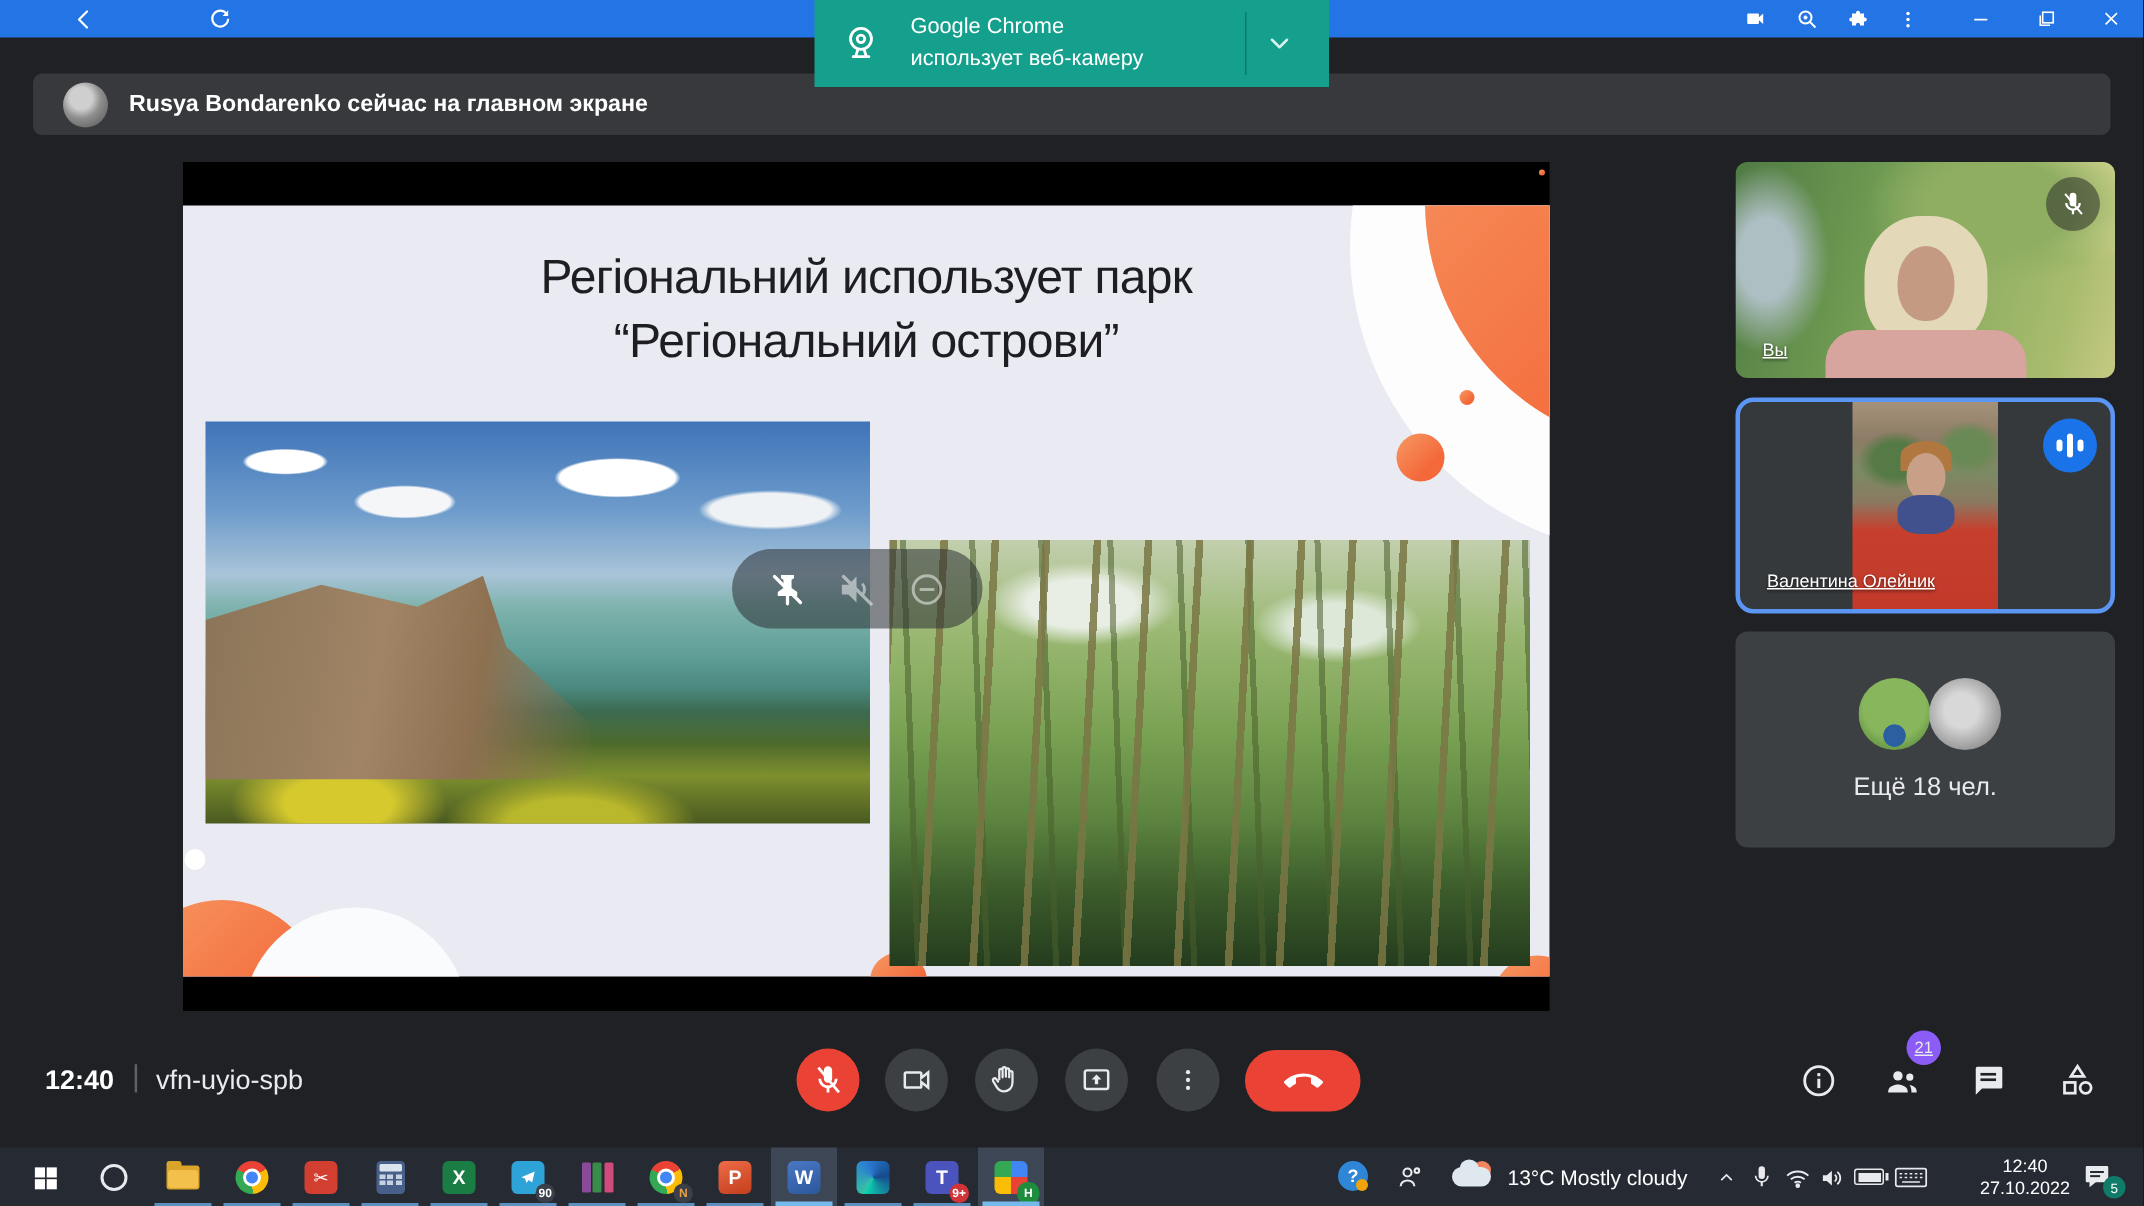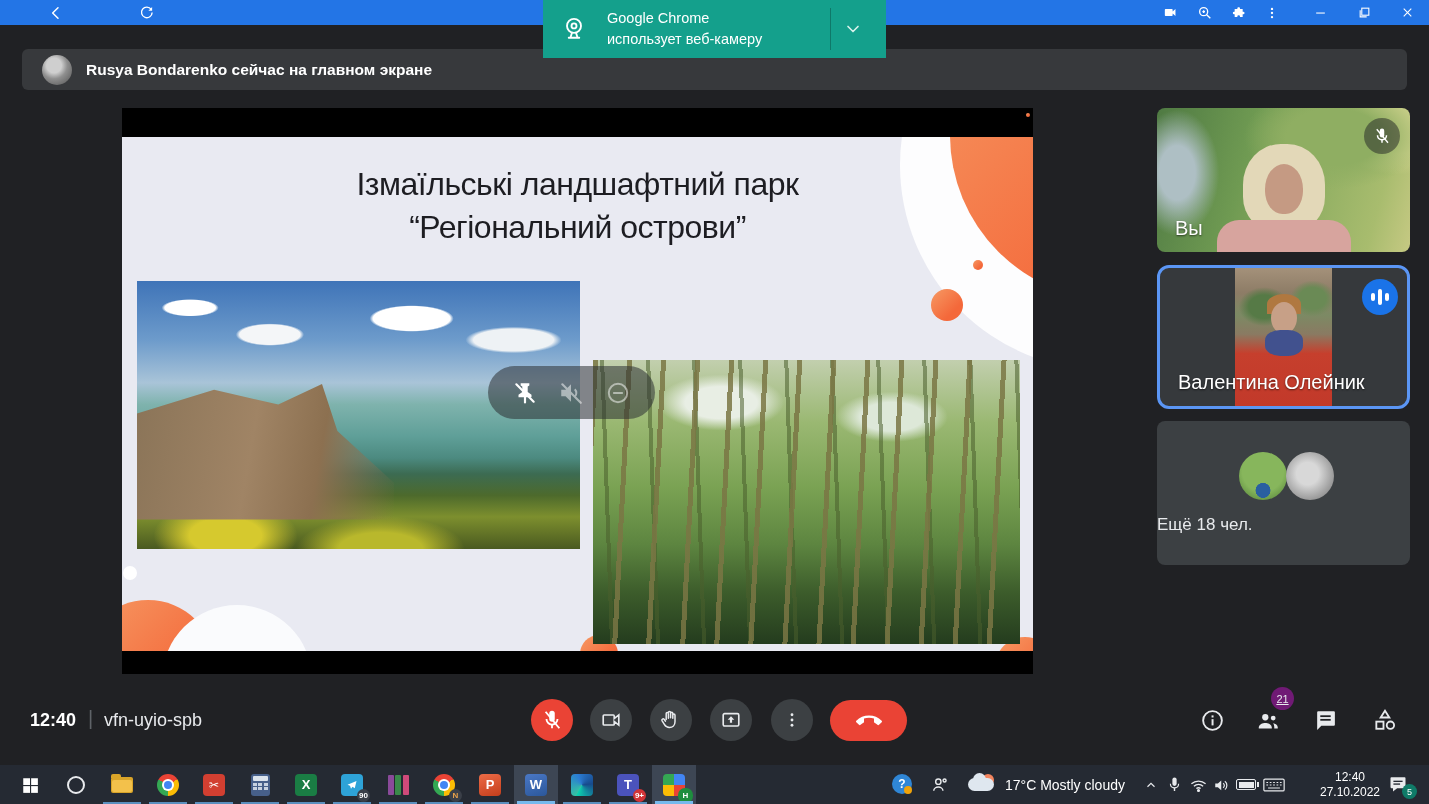--- a/index.html
+++ b/index.html
@@ -52,21 +52,21 @@
       repeating-linear-gradient(88deg, rgba(0,0,0,0) 0 17px, rgba(74,94,44,0.55) 17px 21px, rgba(0,0,0,0) 21px 46px),
       radial-gradient(ellipse 90px 40px at 30% 15%, #e8eee4 0 40%, rgba(232,238,228,0) 70%),
       radial-gradient(ellipse 80px 36px at 70% 20%, #dde8d8 0 40%, rgba(221,232,216,0) 70%),
       linear-gradient(180deg,#c2cfae 0%,#9ab872 22%,#7aa253 45%,#5d8540 65%,#3c5c2b 82%,#243c1e 100%); }
   #pres-overlay { position:absolute; left:366px; top:229px; width:167px; height:53px;
     background:rgba(44,48,51,0.55); border-radius:30px; display:flex; align-items:center; justify-content:space-around; padding:0 14px; }
   .dim { opacity:0.5; }
 
   
   .tile { position:absolute; left:1157px; width:253px; height:144px; border-radius:8px; overflow:hidden; background:#3c4043; }
-  .tile-label { position:absolute; left:18px; bottom:12px; color:#fff; font-size:20px; text-shadow:0 1px 2px rgba(0,0,0,0.6); }
+  .tile-label { position:absolute; left:18px; bottom:12px; color:#fff; font-size:12px; text-shadow:0 1px 2px rgba(0,0,0,0.6);text-decoration:underline; }
   #tile-self { top:108px;
     background:
       radial-gradient(ellipse 60px 90px at 8% 45%, #aebfc4 0 30%, rgba(174,191,196,0) 70%),
       radial-gradient(ellipse 120px 70px at 70% 20%, #8fae62 0 40%, rgba(143,174,98,0) 75%),
       radial-gradient(ellipse 90px 60px at 95% 15%, #cbd08a 0 40%, rgba(203,208,138,0) 75%),
       linear-gradient(105deg,#4f7a43 0%,#6f9a52 35%,#8fae62 60%,#a8bc6e 85%,#c6c983 100%); }
   .mic-badge { position:absolute; right:10px; top:10px; width:36px; height:36px; border-radius:50%;
     background:rgba(32,33,36,0.5); display:flex; align-items:center; justify-content:center; }
   #self-hair { position:absolute; left:86px; top:36px; width:82px; height:88px; border-radius:46% 46% 40% 40%; background:#e3d8b8; }
   #self-face { position:absolute; left:108px; top:56px; width:38px; height:50px; border-radius:50% 50% 46% 46%; background:#c59a83; }
@@ -83,30 +83,30 @@
   #speaker-scarf { position:absolute; left:30px; top:62px; width:38px; height:26px; border-radius:40%; background:#41518e; }
   .audio-badge { position:absolute; right:9px; top:11px; width:36px; height:36px; border-radius:50%; background:#1a73e8;
     display:flex; align-items:center; justify-content:center; gap:3px; }
   .audio-badge i { display:block; width:4px; border-radius:2px; background:#fff; }
 
   #tile-more { top:421px; }
   .mini-av { position:absolute; top:31px; width:48px; height:48px; border-radius:50%; }
   #more-av1 { left:82px; background:radial-gradient(circle at 50% 80%, #2a5fa0 0 16%, rgba(42,95,160,0) 17%),
       radial-gradient(circle at 50% 40%, #87b65c 0 55%, #4c7a33 100%); }
   #more-av2 { left:129px; background:radial-gradient(circle at 45% 45%, #d8d8d8 0 30%, #9a9a9a 70%, #6a6a6a 100%); }
-  #more-label { position:absolute; left:0; top:94px; width:100%; text-align:left; color:#e8eaed; font-size:17px; }
+  #more-label { position:absolute; left:0; top:94px; width:100%; text-align:center; color:#e8eaed; font-size:17px; }
 
   
   .ctrl-btn { position:absolute; top:699px; width:42px; height:42px; border-radius:50%; background:#3c4043;
     display:flex; align-items:center; justify-content:center; }
   .ctrl-red { background:#ea4335; }
   #end-call { position:absolute; left:830px; top:700px; width:77px; height:41px; border-radius:21px; background:#ea4335;
     display:flex; align-items:center; justify-content:center; }
   .right-ic { position:absolute; top:707px; width:26px; height:26px; display:flex; align-items:center; justify-content:center; }
-  #people-badge { position:absolute; left:1271px; top:687px; width:23px; height:23px; border-radius:50%; background:#701a75;
+  #people-badge { position:absolute; left:1271px; top:687px; width:23px; height:23px; border-radius:50%; background:#8b5cf6;
     color:#e8eaed; font-size:11px; display:flex; align-items:center; justify-content:center;text-decoration:underline; }
   #meet-time { position:absolute; left:30px; top:710px; color:#fff; font-size:18px; font-weight:bold; }
   #meet-sep { position:absolute; left:88px; top:707px; color:#5f6368; font-size:20px; }
   #meet-code { position:absolute; left:104px; top:710px; color:#e8eaed; font-size:18px; }
 
   
   #taskbar { left:0; top:765px; width:1429px; height:39px; background:#252a33; }
   .tb-cell { position:absolute; top:0; width:44px; height:39px; display:flex; align-items:center; justify-content:center; }
   .tb-active { background:#3d4654; }
   .tb-underline { position:absolute; bottom:0; left:3px; width:38px; height:2px; background:#5a8fbe; }
@@ -218,21 +218,21 @@
       <div class="abs circle orange-grad" style="left:828px; top:-167px; width:330px; height:330px;"></div>
       <div class="abs circle orange-grad" style="left:851px; top:123px; width:10px; height:10px;"></div>
       <div class="abs circle orange-grad" style="left:809px; top:152px; width:32px; height:32px;"></div>
       <div class="abs circle" style="left:1px; top:429px; width:14px; height:14px; background:#fff;"></div>
       <div class="abs circle orange-grad" style="left:-42px; top:463px; width:136px; height:136px;"></div>
       <div class="abs circle" style="left:40px; top:468px; width:150px; height:150px; background:#fafbfd;"></div>
       <div class="abs circle orange-grad" style="left:458px; top:498px; width:38px; height:38px;"></div>
       <div class="abs circle orange-grad" style="left:873px; top:500px; width:60px; height:60px;"></div>
 
       <div id="slide-title">
-        <div>Ізмаїльські ландшафтний парк</div>
+        <div>Регіональний использует парк</div>
         <div>“Регіональний острови”</div>
       </div>
 
       <div id="photo-left" class="photo">
         <div id="cliff"></div>
       </div>
       <div id="photo-right" class="photo"></div>
 
       <div id="pres-overlay">
         <div>
@@ -502,21 +502,21 @@
           <circle cx="10" cy="8" r="3.2"></circle>
           <path d="M4.5 19c0-3 3-4.6 5.5-4.6s5.5 1.6 5.5 4.6"></path>
           <circle cx="17.5" cy="6.5" r="1.8"></circle>
         </svg>
     </div>
     <div class="abs" style="left:968px; top:11px;">
       <div class="abs circle" style="left:14px; top:-2px; width:12px; height:12px; background:#f2845e;"></div>
       <div class="abs" style="left:0; top:2px; width:26px; height:13px; background:#dfe7ef; border-radius:8px;"></div>
       <div class="abs circle" style="left:5px; top:-3px; width:13px; height:13px; background:#dfe7ef;"></div>
     </div>
-    <div class="abs tray-txt" style="left:1005px; top:12px; font-size:14px;">17°C  Mostly cloudy</div>
+    <div class="abs tray-txt" style="left:1005px; top:12px; font-size:14px;">13°C  Mostly cloudy</div>
     <div class="abs" style="left:1144px; top:13px;">
       <svg width="14" height="14" viewBox="0 0 24 24">
           <path d="M6 15l6-6 6 6" fill="none" stroke="#e8eaed" stroke-width="2"></path>
         </svg>
     </div>
     <div class="abs" style="left:1166px; top:10px;">
       <svg width="17" height="19" viewBox="0 0 24 24" fill="#e8eaed">
           <path d="M12 14a3 3 0 0 0 3-3V5a3 3 0 0 0-6 0v6a3 3 0 0 0 3 3z"></path>
           <path d="M17 11a5 5 0 0 1-10 0H5.4a6.6 6.6 0 0 0 5.6 6.5V21h2v-3.5a6.6 6.6 0 0 0 5.6-6.5H17z"></path>
         </svg>

